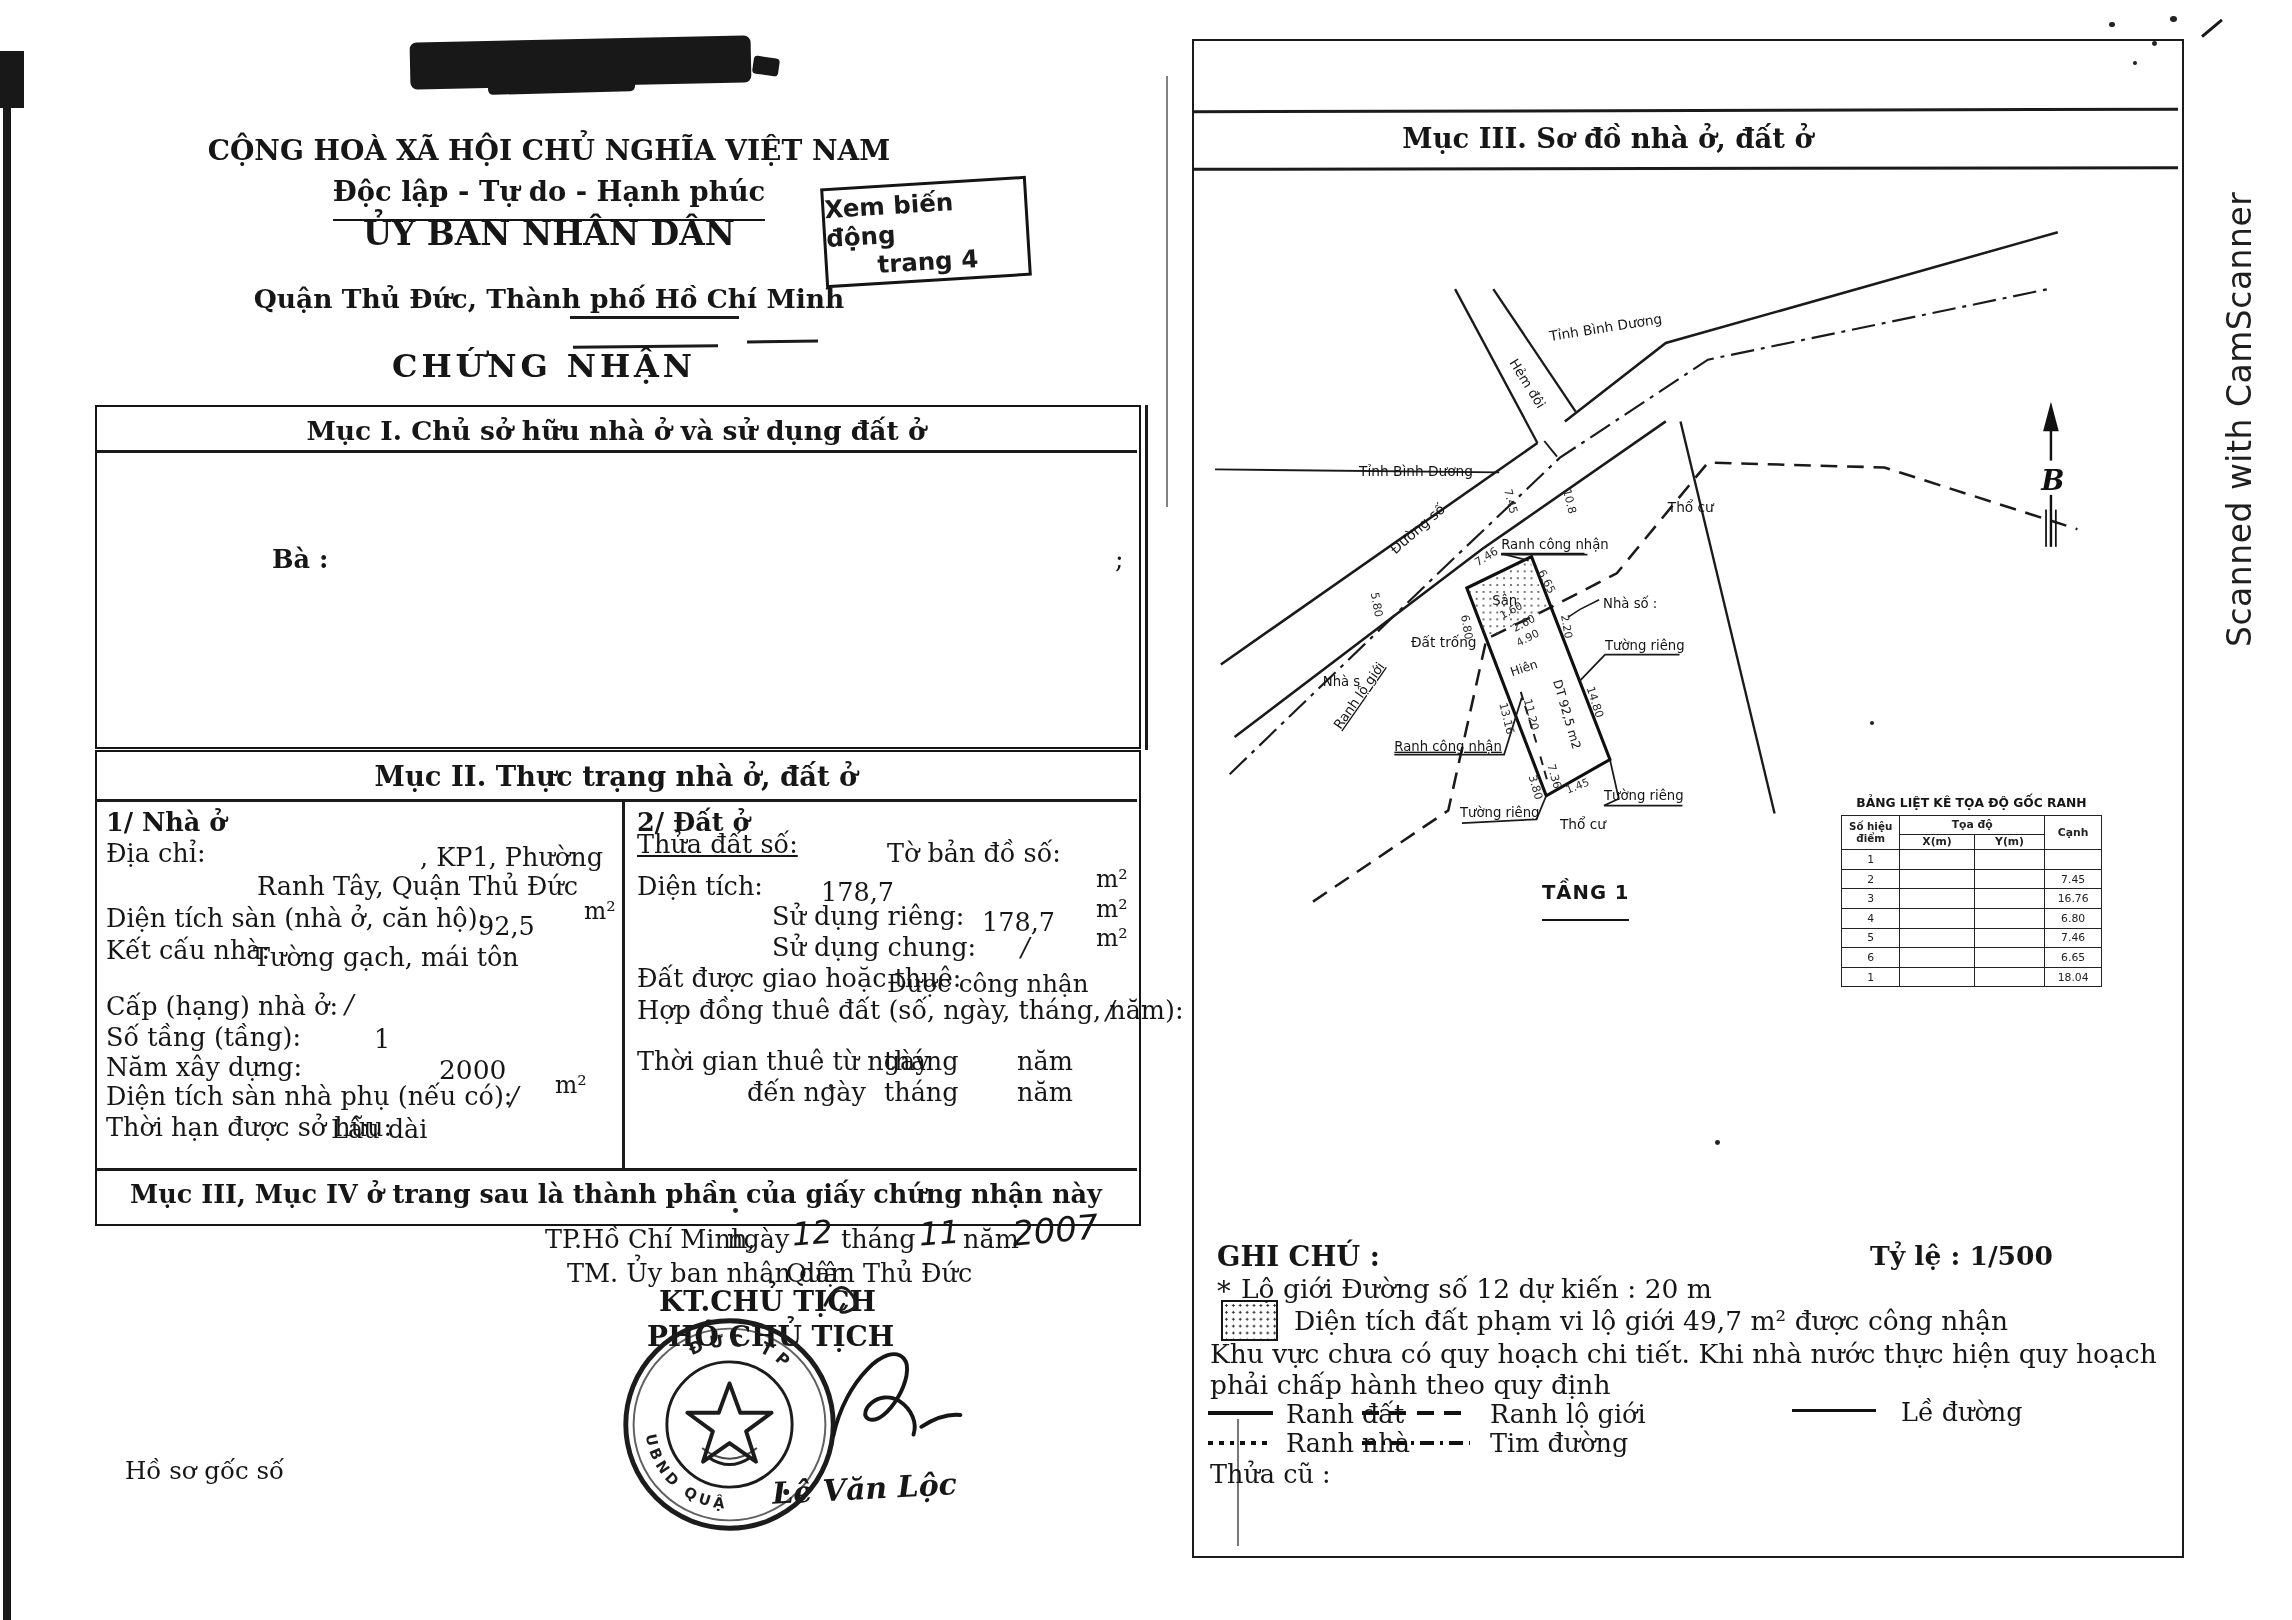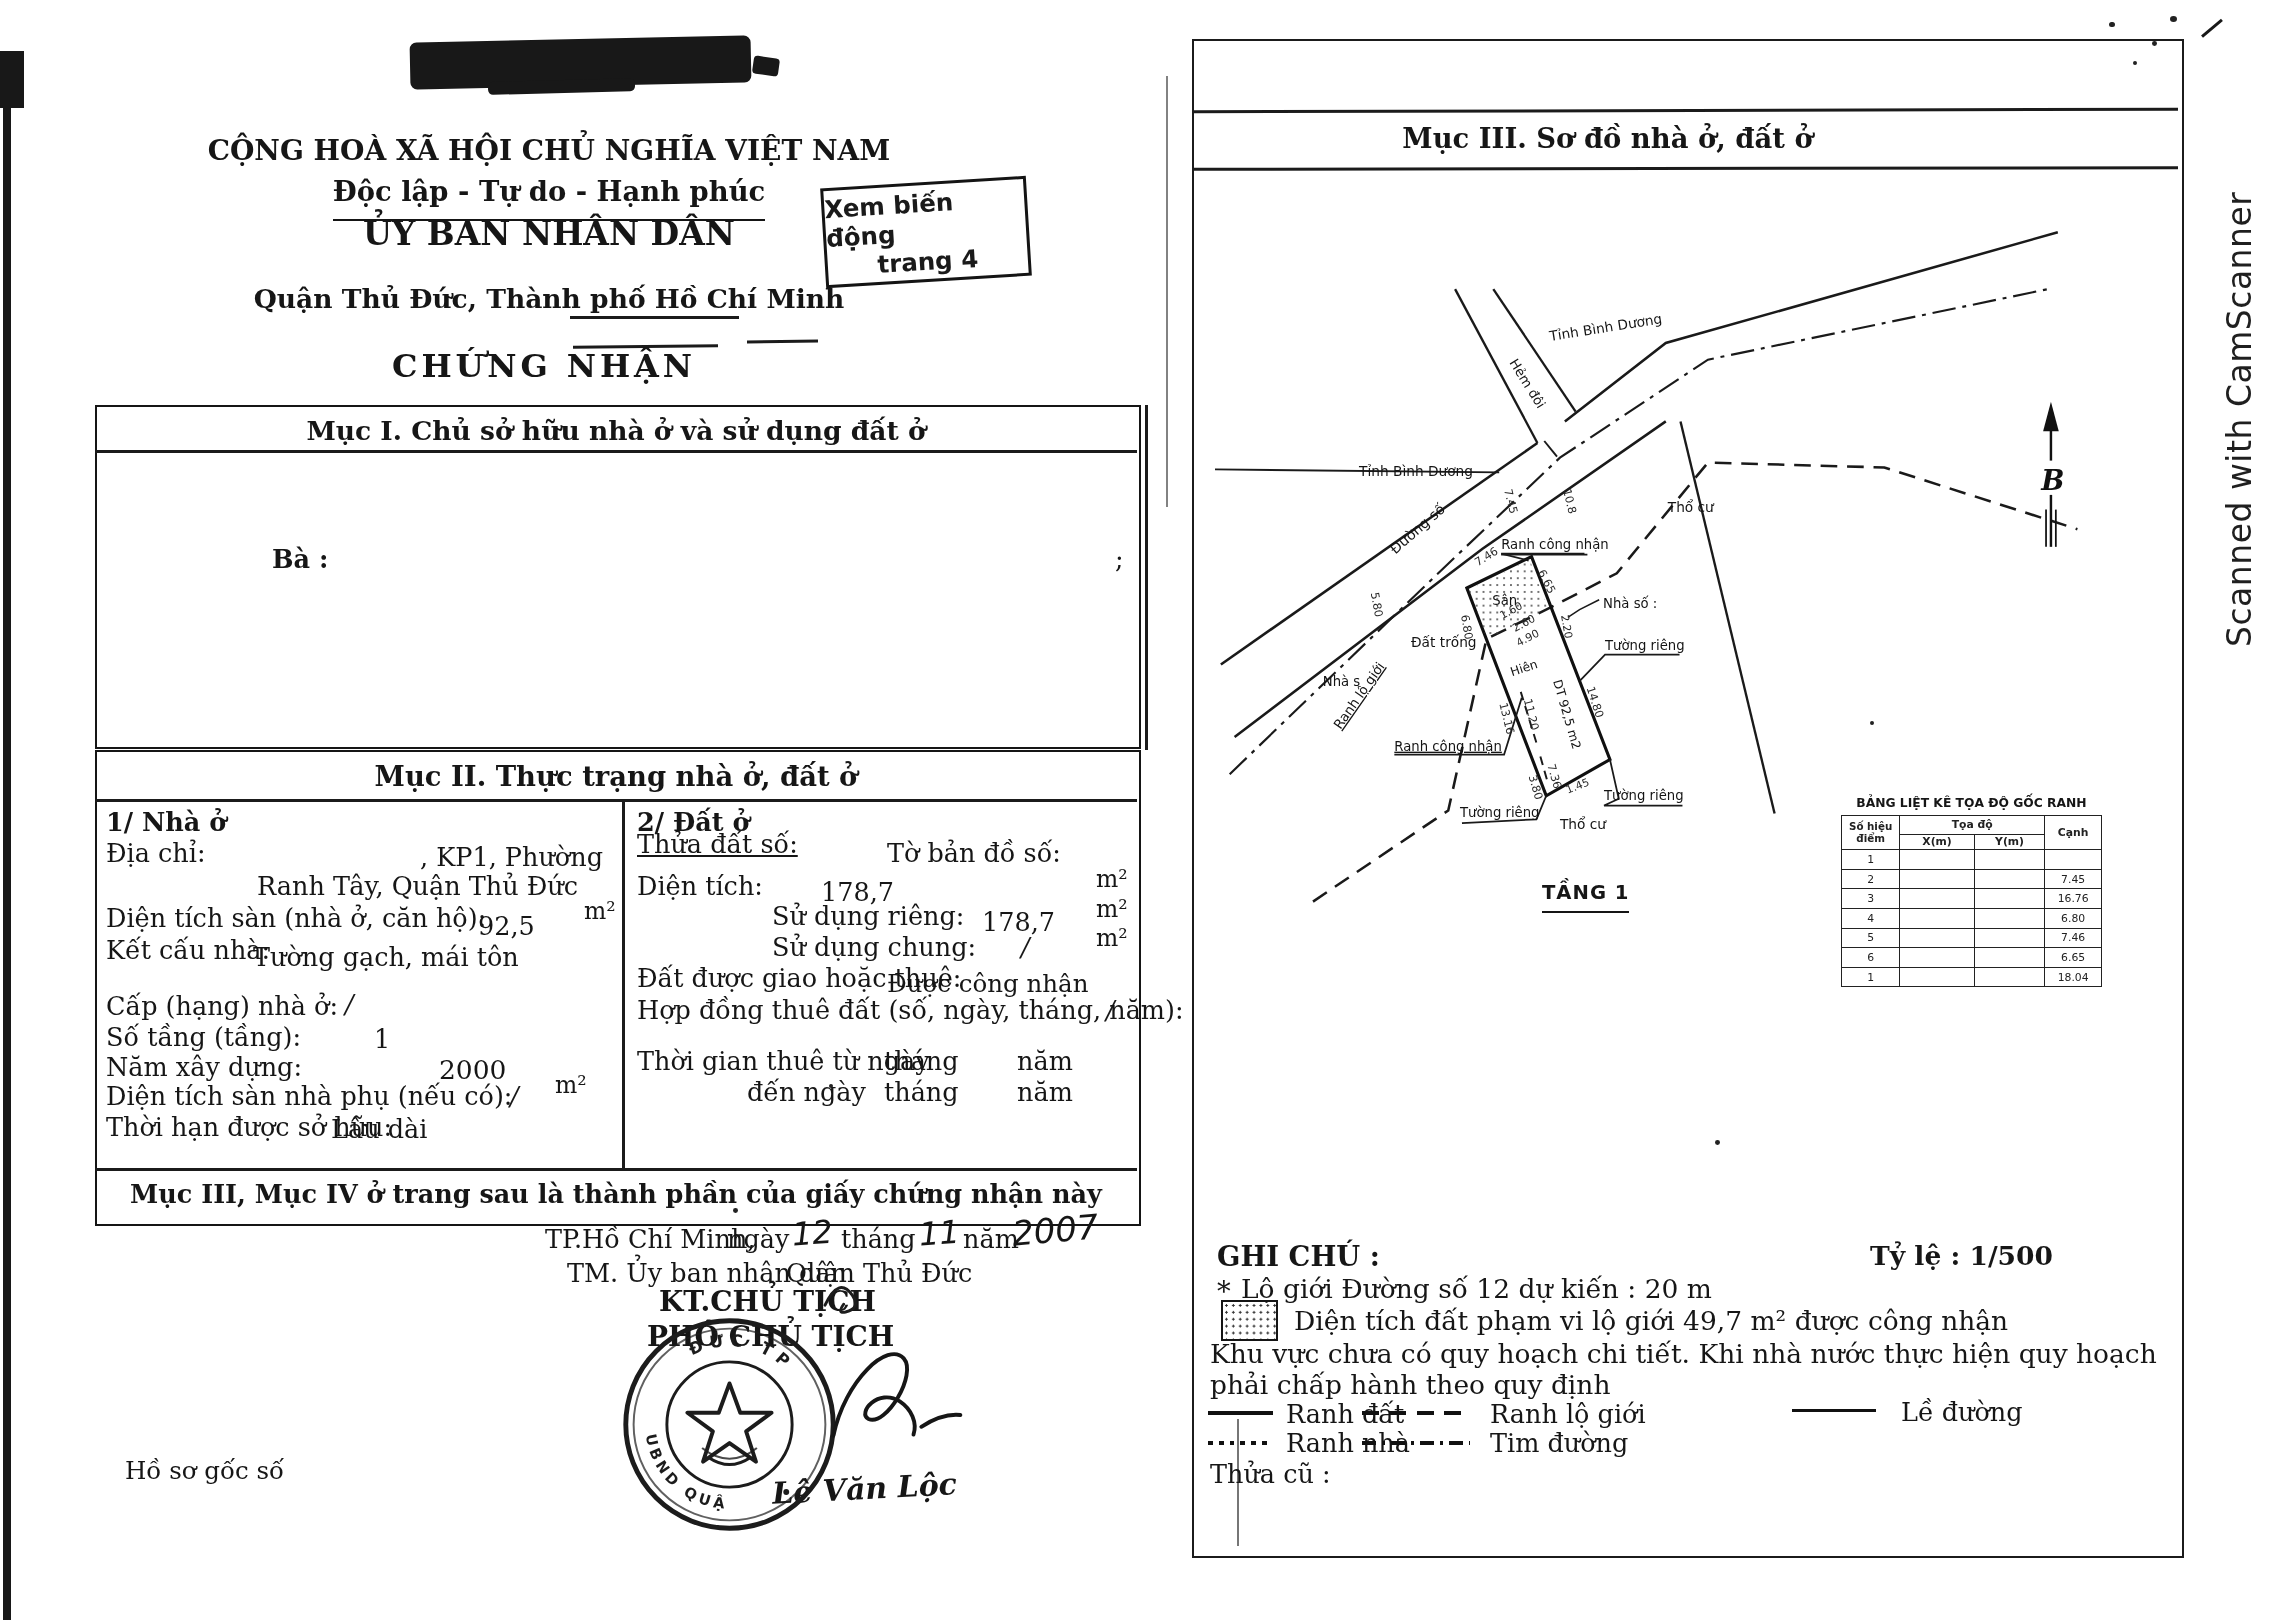--- a/index.html
+++ b/index.html
@@ -241,21 +241,21 @@
       <g>
         <line x1="2093" y1="434" x2="2093" y2="470" stroke="#111" stroke-width="2.5"></line>
         <line x1="2093" y1="505" x2="2093" y2="558" stroke="#111" stroke-width="2.5"></line>
         <line x1="2088" y1="520" x2="2088" y2="558" stroke="#111" stroke-width="1.8"></line>
         <line x1="2098" y1="520" x2="2098" y2="558" stroke="#111" stroke-width="1.8"></line>
         <polygon points="2093,410 2085,440 2101,440" fill="#111"></polygon>
         <text x="2083" y="500" font-size="28" font-weight="bold" font-style="italic" font-family="DejaVu Serif, Liberation Serif, serif" fill="#111">B</text>
       </g>
     </svg>
 
-    <div class="t b" style="left:1542px;top:882px;font-family:'DejaVu Sans','Liberation Sans',sans-serif;font-size:19.6px;letter-spacing:1px;border-bottom:2.9px solid #151515;padding-bottom:6px;">
+    <div class="t b" style="left:1542px;top:882px;font-family:'DejaVu Sans','Liberation Sans',sans-serif;font-size:19.6px;letter-spacing:1px;border-bottom:2.9px solid #151515;padding-bottom:14px;">
       <span>TẦNG 1</span>
     </div>
 
     <div class="t b ctr" style="left:1841px;top:796px;width:261px;font-family:'DejaVu Sans','Liberation Sans',sans-serif;font-size:12.3px;">BẢNG LIỆT KÊ TỌA ĐỘ GỐC RANH</div>
     <table class="coords" style="position:absolute;left:1841px;top:815px;width:261px;font-size:10.8px;">
       <tbody>
           <tr>
         <th rowspan="2" style="width:55px;font-size:10.3px;line-height:1.1;"><span>Số hiệu</span><br><span>điểm</span></th>
         <th colspan="2" style="height:17.6px;">Tọa độ</th>
         <th rowspan="2" style="width:53px;">Cạnh</th>

